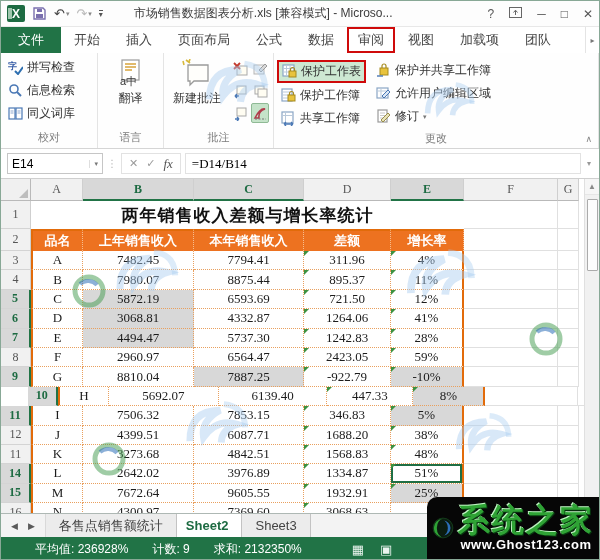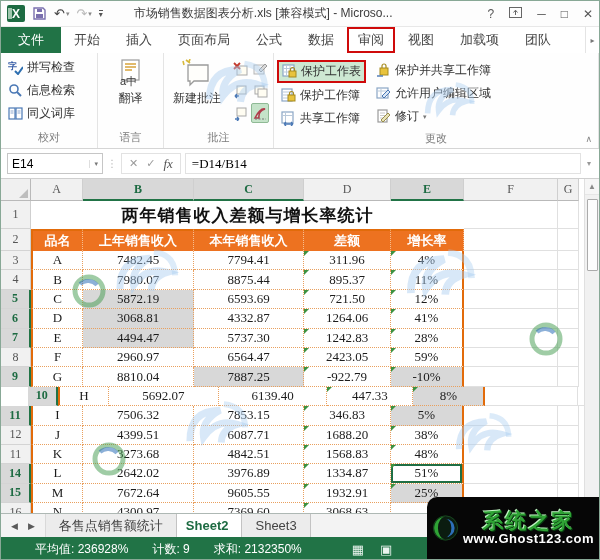--- a/index.html
+++ b/index.html
@@ -89,21 +89,21 @@
   .stab.active { background:#fff; color:#1d6b42; font-weight:bold;padding-left:9px; }
 
   
   .statusbar { height:24px; background:#217346; color:#fff; display:flex; align-items:center; font-size:12px; padding-left:34px; gap:24px; }
   .viewicons { display:flex; gap:16px; margin-left:26px; font-size:13px; color:#eaf4ee; }
 
   
   .wm-overlay { position:absolute; inset:0; pointer-events:none; z-index:40; }
   .ghostbox { position:absolute; right:0; bottom:0; width:172px; height:62px; background:#060606; z-index:60; display:flex; align-items:center; padding:3px 5px; gap:4px; border-top-left-radius:10px; }
   .ghosttext { display:flex; flex-direction:column; align-items:center; line-height:1.05; }
-  .ghostname { font-family:"Liberation Serif", serif; font-weight:bold; font-size:21px; color:#2fa335; letter-spacing:2px; text-shadow:1px 1px 0 #083d10, -1px -1px 0 #bdf3c0; white-space:nowrap; }
+  .ghostname { font-family:"Liberation Serif", serif; font-weight:bold; font-size:32px; color:#2fa335; letter-spacing:2px; text-shadow:1px 1px 0 #083d10, -1px -1px 0 #bdf3c0; white-space:nowrap; }
   .ghosturl { color:#ffffff; font-weight:bold; font-size:13px; letter-spacing:.5px; }
 </style>
 </head>
 <body>
 
 <div class="titlebar">
   <span class="appicon">X</span>
   <span class="qbtn">
     <svg class="icon14" viewBox="0 0 15 15">
         <path d="M2 2 h9 l2 2 v9 h-11 z" fill="none" stroke="#7a6fae" stroke-width="1.4"></path>

